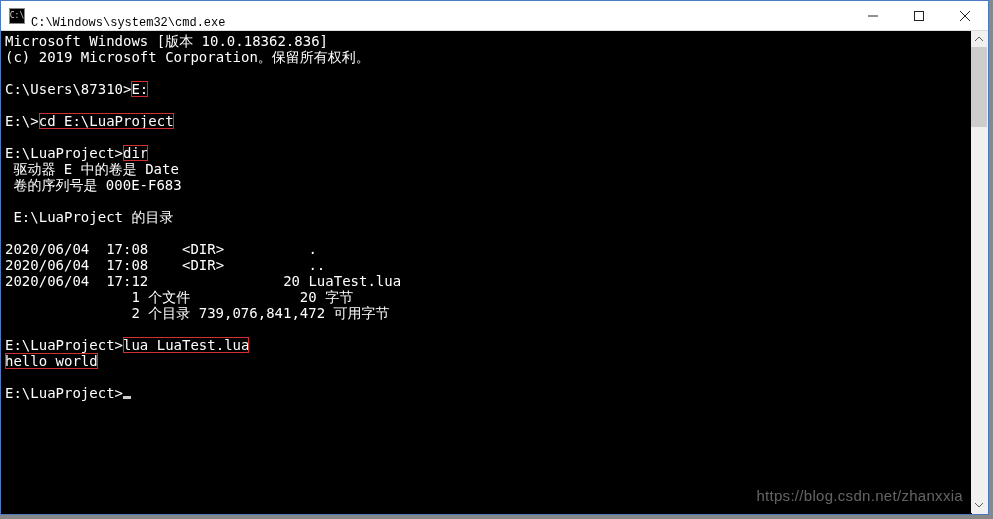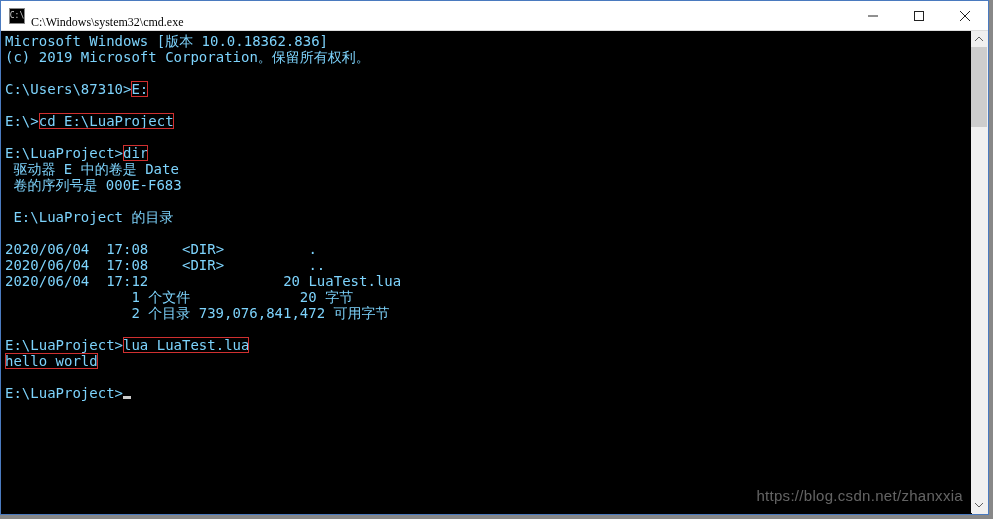--- a/index.html
+++ b/index.html
@@ -36,21 +36,21 @@
       border: 1px solid #888;
       display: flex;
       align-items: center;
       justify-content: center;
       font-size: 8px;
       color: #ccc;
       font-family: monospace;
     }
     .titlebar-text {
       flex: 1;
-      font-family: Liberation Serif, serif;
+      font-family: Liberation Mono, monospace;
       font-size: 12px;
       color: #000;
       margin-top: 14px;
     }
     .sys-buttons {
       display: flex;
       height: 100%;
     }
     .sys-btn {
       width: 46px;
@@ -58,21 +58,21 @@
       align-items: center;
       justify-content: center;
       font-family: "Segoe UI Symbol", sans-serif;
       font-size: 11px;
       color: #222;
     }
     .sys-btn svg { stroke: #222; stroke-width: 1; fill: none; }
     .terminal {
       flex: 1;
       background: #000;
-      color: #7dd3fc;
+      color: #ffffff;
       padding: 2px 4px;
       line-height: 16px;
       white-space: pre;
       position: relative;
       overflow: hidden;
       border-right: 16px solid #f0f0f0;
     }
     .scrollbar-track {
       position: absolute;
       top: 30px;

